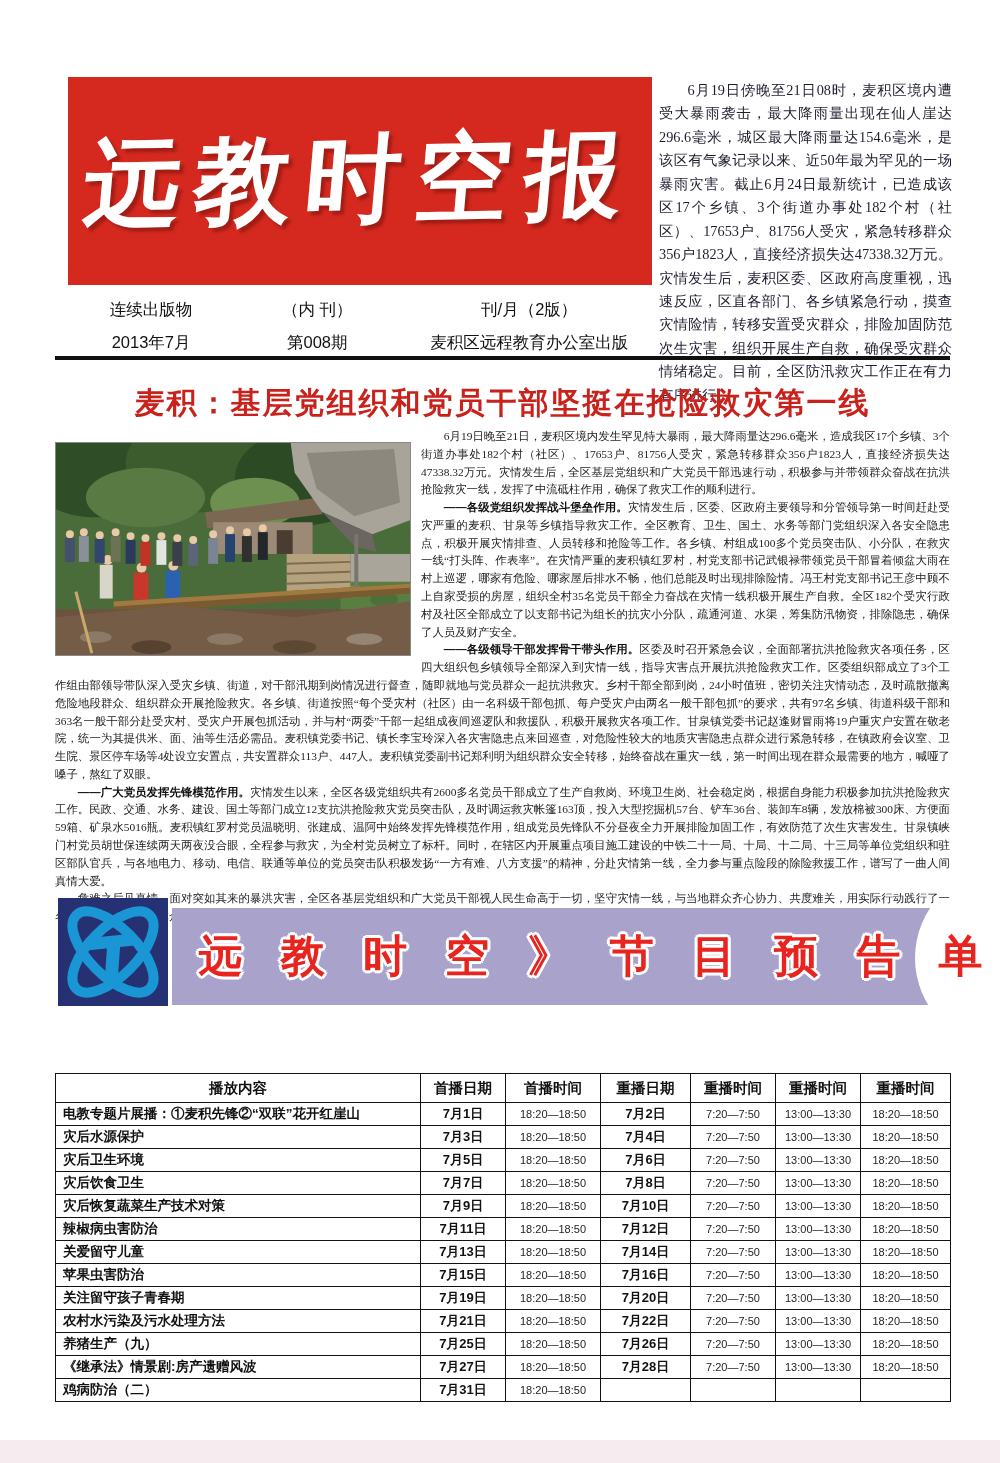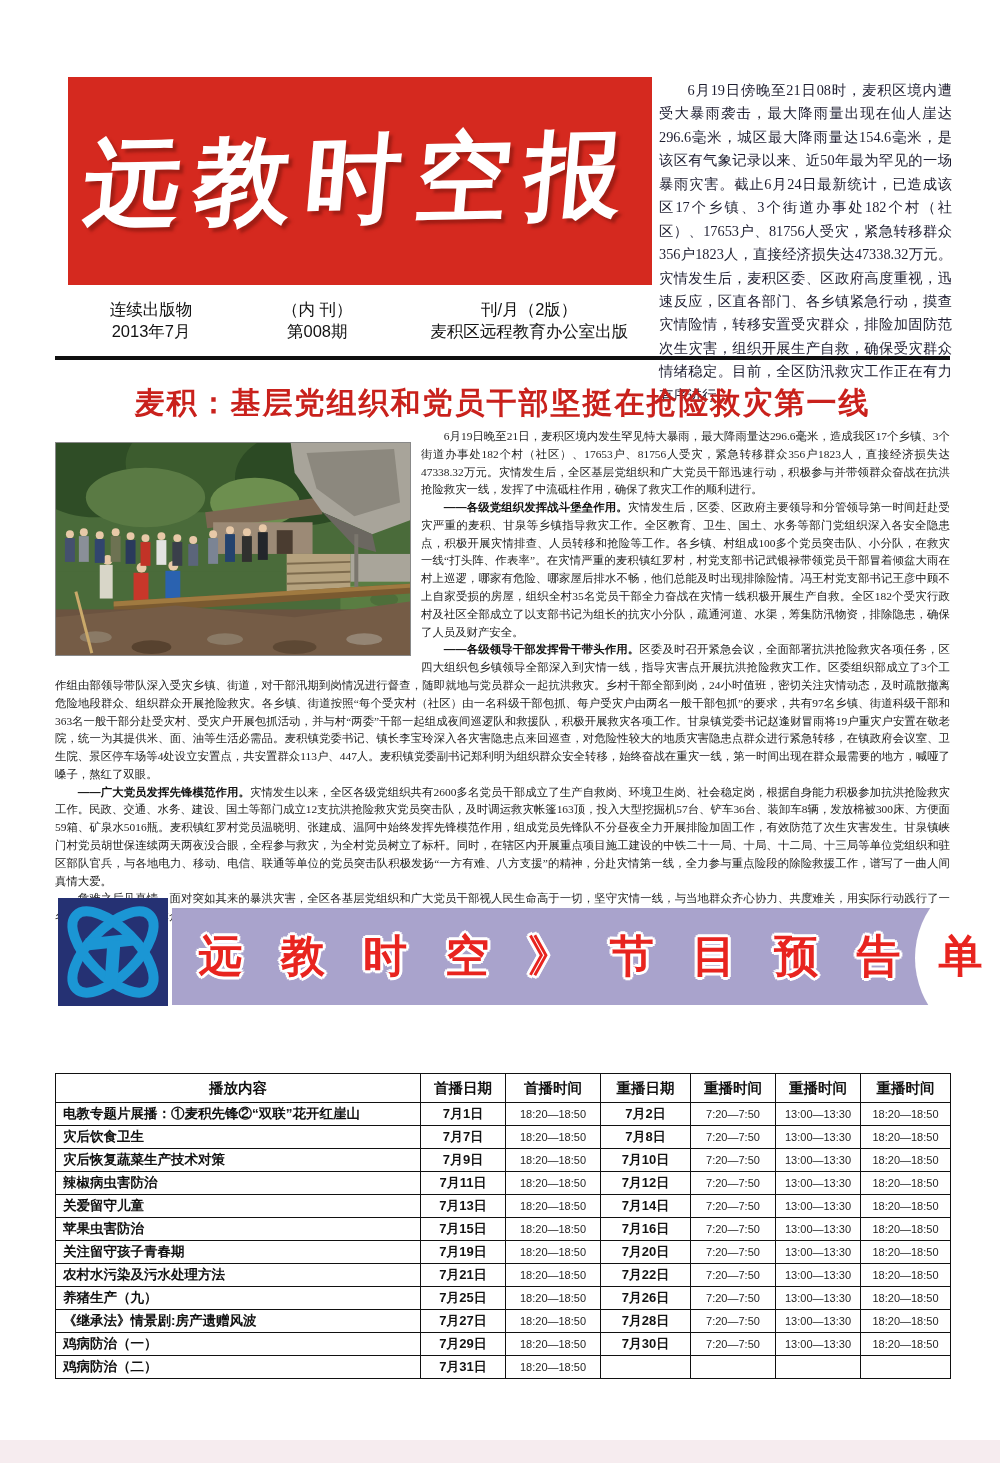--- a/index.html
+++ b/index.html
@@ -23,21 +23,21 @@
   
   #top-news {
     position:absolute; left:659px; top:79px; width:293px;
     font-size:14.3px; line-height:1.64; color:#1d1d30;
     text-align:justify; text-indent:2em; font-family:"Liberation Serif", serif;
   }
 
   
   #pub-info {
     position:absolute; left:68px; top:299px; width:590px;
-    display:grid; grid-template-columns:1fr 1fr 1.55fr; 
+    display:grid; grid-template-columns:1fr 1fr 1.55fr; row-gap:11px;
     font-family:"Liberation Sans", sans-serif; font-size:16.5px; color:#111;
   }
   #pub-info span { text-align:center; white-space:nowrap; }
 
   #divider {
     position:absolute; left:55px; top:356px; width:895px; height:4px; background:#101010;
   }
 
   
   #headline {
@@ -256,20 +256,38 @@
         <tr>
           <td class="name">电教专题片展播：①麦积先锋②“双联”花开红崖山</td>
           <td class="date">7月1日</td>
           <td class="time">18:20—18:50</td>
           <td class="date">7月2日</td>
           <td class="time">7:20—7:50</td>
           <td class="time">13:00—13:30</td>
           <td class="time">18:20—18:50</td>
         </tr>
         <tr>
+          <td class="name">灾后水源保护</td>
+          <td class="date">7月3日</td>
+          <td class="time">18:20—18:50</td>
+          <td class="date">7月4日</td>
+          <td class="time">7:20—7:50</td>
+          <td class="time">13:00—13:30</td>
+          <td class="time">18:20—18:50</td>
+        </tr>
+        <tr>
+          <td class="name">灾后卫生环境</td>
+          <td class="date">7月5日</td>
+          <td class="time">18:20—18:50</td>
+          <td class="date">7月6日</td>
+          <td class="time">7:20—7:50</td>
+          <td class="time">13:00—13:30</td>
+          <td class="time">18:20—18:50</td>
+        </tr>
+        <tr>
           <td class="name">灾后饮食卫生</td>
           <td class="date">7月7日</td>
           <td class="time">18:20—18:50</td>
           <td class="date">7月8日</td>
           <td class="time">7:20—7:50</td>
           <td class="time">13:00—13:30</td>
           <td class="time">18:20—18:50</td>
         </tr>
         <tr>
           <td class="name">灾后恢复蔬菜生产技术对策</td>
@@ -332,29 +350,20 @@
           <td class="date">7月26日</td>
           <td class="time">7:20—7:50</td>
           <td class="time">13:00—13:30</td>
           <td class="time">18:20—18:50</td>
         </tr>
         <tr>
           <td class="name">《继承法》情景剧:房产遗赠风波</td>
           <td class="date">7月27日</td>
           <td class="time">18:20—18:50</td>
           <td class="date">7月28日</td>
-          <td class="time">7:20—7:50</td>
-          <td class="time">13:00—13:30</td>
-          <td class="time">18:20—18:50</td>
-        </tr>
-        <tr>
-          <td class="name">鸡病防治（一）</td>
-          <td class="date">7月29日</td>
-          <td class="time">18:20—18:50</td>
-          <td class="date">7月30日</td>
           <td class="time">7:20—7:50</td>
           <td class="time">13:00—13:30</td>
           <td class="time">18:20—18:50</td>
         </tr>
         <tr>
           <td class="name">鸡病防治（二）</td>
           <td class="date">7月31日</td>
           <td class="time">18:20—18:50</td>
           <td class="date"></td>
           <td class="time"></td>

